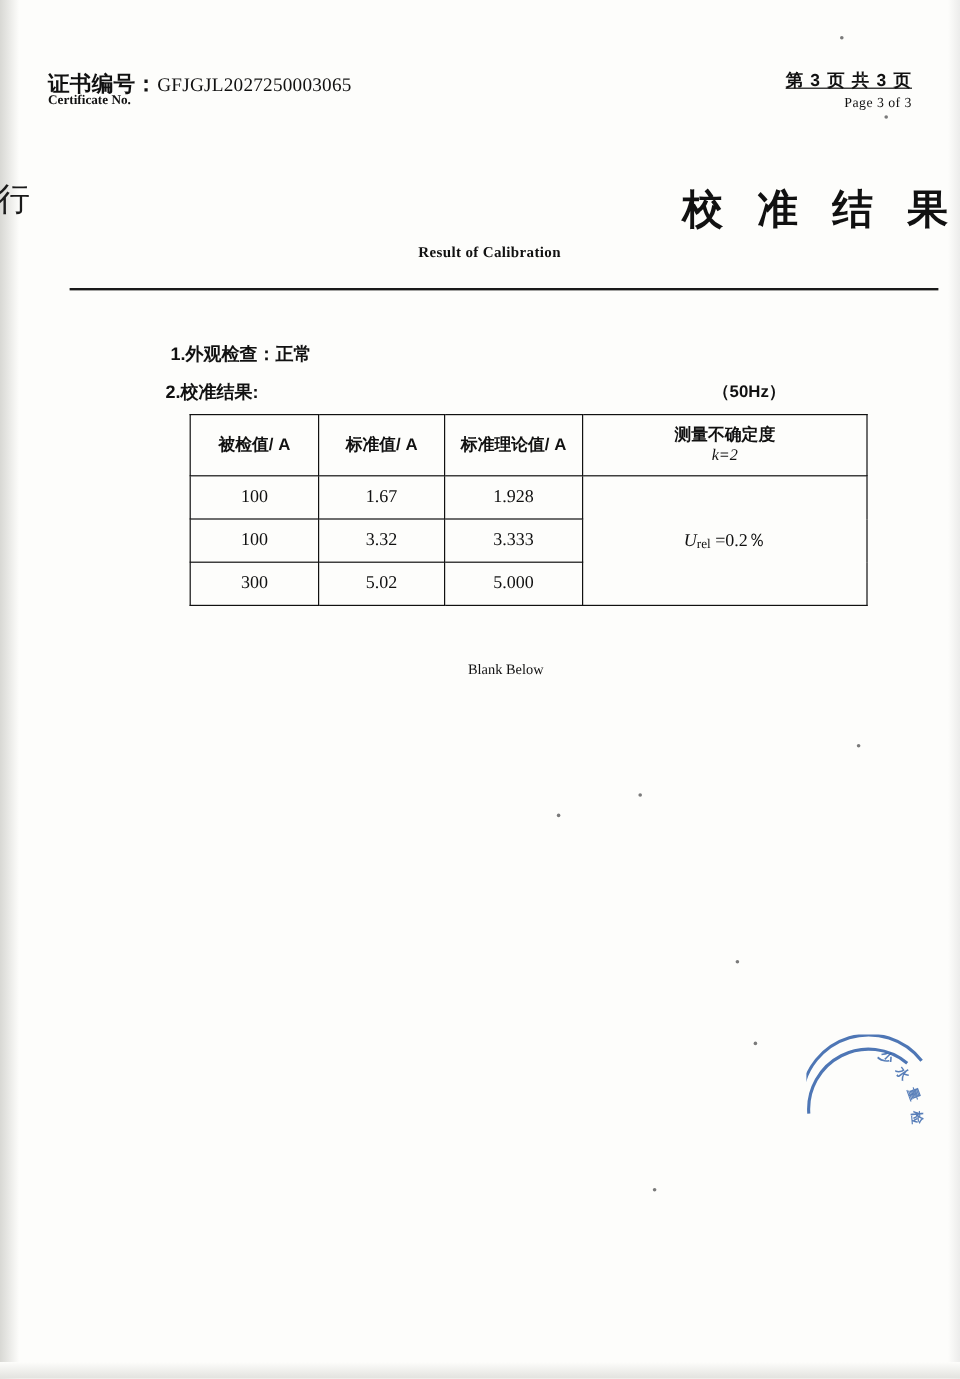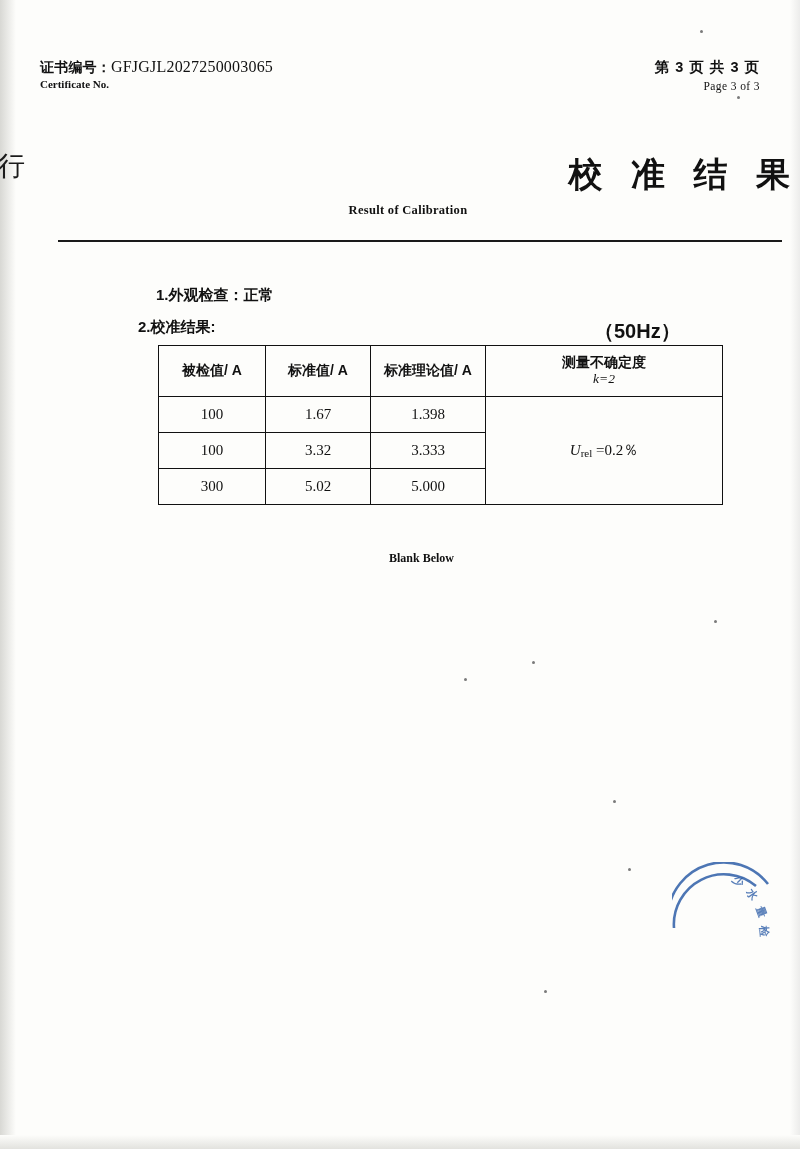--- a/index.html
+++ b/index.html
@@ -64,21 +64,21 @@
     position: absolute;
     left: 40px;
     top: 58px;
     font-size: 14.5px;
     letter-spacing: 0.2px;
     white-space: nowrap;
   }
   .cert-no .cn {
     font-family: "Liberation Sans", sans-serif;
     font-weight: bold;
-    font-size: 14px;
+    font-size: 18px;
   }
   .cert-no .val {
     font-family: "Liberation Serif", serif;
     font-size: 16px;
   }
   .cert-no-en {
     position: absolute;
     left: 40px;
     top: 78px;
     font-size: 11px;
@@ -88,20 +88,21 @@
 
   .page-no {
     position: absolute;
     right: 40px;
     top: 58px;
     font-size: 14.5px;
     font-family: "Liberation Sans", sans-serif;
     font-weight: bold;
     letter-spacing: 1px;
     white-space: nowrap;
+    text-decoration: underline;
   }
   .page-no-en {
     position: absolute;
     right: 40px;
     top: 80px;
     font-size: 11.5px;
     font-family: "Liberation Serif", serif;
     letter-spacing: 0.4px;
     white-space: nowrap;
   }
@@ -134,39 +135,39 @@
     left: 58px;
     right: 18px;
     top: 240px;
     height: 1.6px;
     background: #1a1a1a;
   }
 
   
   .item1 {
     position: absolute;
-    left: 156px;
+    left: 142px;
     top: 286px;
     font-size: 15px;
     font-family: "Liberation Sans", sans-serif;
     font-weight: bold;
   }
   .item2 {
     position: absolute;
     left: 138px;
     top: 318px;
     font-size: 15px;
     font-family: "Liberation Sans", sans-serif;
     font-weight: bold;
   }
   .freq {
     position: absolute;
     left: 594px;
     top: 318px;
-    font-size: 20px;
+    font-size: 14px;
     font-family: "Liberation Sans", sans-serif;
     font-weight: bold;
   }
 
   
   .tbl-wrap {
     position: absolute;
     left: 138px;
     top: 345px;
     width: 560px;
@@ -223,21 +224,21 @@
     font-weight: bold;
     padding-left: 6px;
   }
   .blank-en {
     position: absolute;
     left: 0; right: 0;
     top: 551px;
     text-align: center;
     font-size: 12px;
     font-family: "Liberation Serif", serif;
-    font-weight: bold;
+    font-weight: normal;
     padding-left: 6px;
     margin-left: 37px;
   }
 
   
   .seal {
     position: absolute;
     right: 24px;
     top: 862px;
     width: 104px;
@@ -282,21 +283,21 @@
           <th class="col-d">
             <span class="unc-head-l1">测量不确定度</span>
             <span class="unc-head-l2">k=2</span>
           </th>
         </tr>
       </thead>
       <tbody>
         <tr>
           <td>100</td>
           <td>1.67</td>
-          <td>1.398</td>
+          <td>1.928</td>
           <td class="unc-cell" rowspan="3">
             <span class="U">U</span><span class="sub">rel</span> <span>=0.2％</span>
           </td>
         </tr>
         <tr>
           <td>100</td>
           <td>3.32</td>
           <td>3.333</td>
         </tr>
         <tr>

